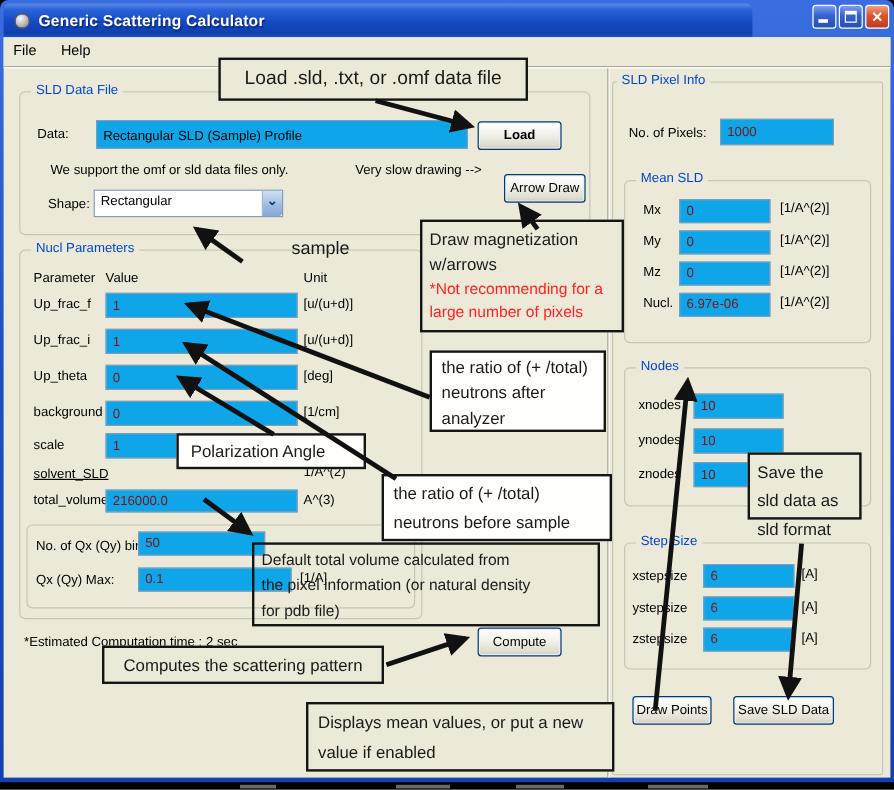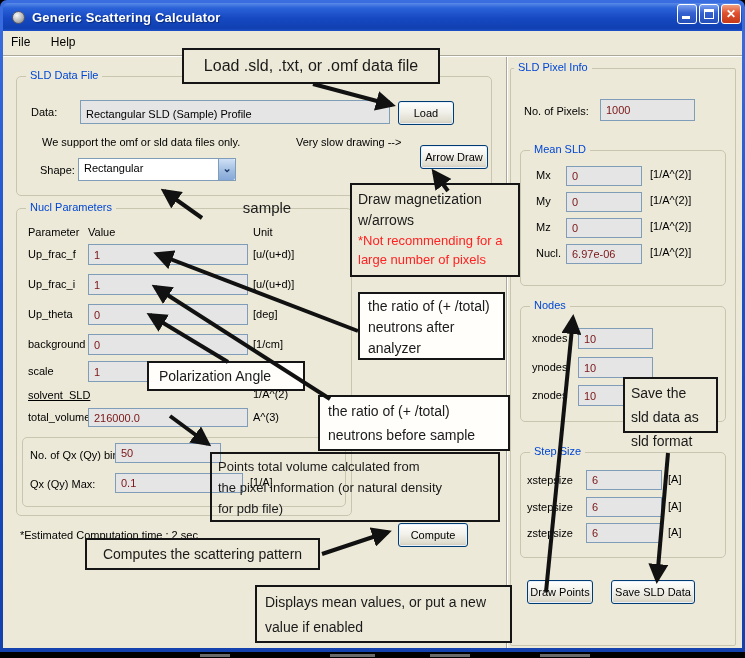--- a/index.html
+++ b/index.html
@@ -3,21 +3,21 @@
 <meta charset="utf-8">
 <style>
   * { margin:0; padding:0; box-sizing:border-box; }
   body { font-family:"Liberation Sans", sans-serif; background:#555; }
   #window { position:relative; width:745px; height:658px; background:#000; overflow:hidden; }
   .frame { position:absolute; left:0; top:0; width:745px; height:652px;
            background:linear-gradient(180deg,#3a6ee0,#1c50c8 45%,#1341ad); border-radius:7px 7px 0 0; }
   .client { position:absolute; left:3px; top:31px; width:739px; height:617px; background:#ece9d8; }
 
   
-  .titlebar { position:absolute; left:3px; top:3px; width:739px; height:28px;
+  .titlebar { position:absolute; left:3px; top:3px; width:624px; height:28px;
               background:linear-gradient(180deg,#5a8ae8 0%,#2a62d8 18%,#1648c2 55%,#1040b0 90%,#1e50c8 100%);
               border-radius:5px 5px 0 0; display:flex; align-items:center; }
   .app-icon { width:13px; height:13px; border-radius:50%; margin:0 7px 0 9px;
               background:radial-gradient(circle at 35% 30%,#f8f8f8,#b9b9b9 55%,#7e7e7e); border:1px solid #5a5a6a; }
   .title-text { color:#fff; font-weight:bold; font-size:13px; text-shadow:1px 1px 1px #0a2a7a; letter-spacing:.2px; }
   .winbtns { position:absolute; right:4px; top:4px; display:flex; gap:2px; }
   .winbtn { width:20px; height:20px; border-radius:3px; border:1px solid #fff;
             background:linear-gradient(180deg,#7aa0ef,#3560d0 45%,#2550b8); position:relative; cursor:pointer; }
   .winbtn.close { background:linear-gradient(180deg,#f0a080,#e0512e 45%,#c43a18); color:#fff;
                   font-size:12px; font-weight:bold; text-align:center; line-height:18px; }
@@ -31,21 +31,21 @@
              border-top:1px solid #aca899; border-bottom:1px solid #fff; }
   .panelsep { position:absolute; left:506px; top:57px; width:2px; height:591px;
               border-left:1px solid #aca899; border-right:1px solid #fff; }
 
   
   .groupbox { position:absolute; border:1px solid #c9c6b0; border-radius:5px; }
   .grouplabel { position:absolute; background:#ece9d8; color:#0046d5; font-size:11px; padding:0 4px; white-space:nowrap; }
 
   .lbl { position:absolute; font-size:11px; color:#000; white-space:nowrap; }
   .unit { position:absolute; font-size:11px; color:#000; white-space:nowrap; }
-  .field { position:absolute; border:1px solid #7f9db9; background:#e5e5e5; color:#7b1515;
+  .field { position:absolute; border:1px solid #7f9db9; background:#0ea5e9; color:#7b1515;
            font-family:"Liberation Sans", sans-serif; font-size:11px; padding:1px 5px; }
   .xpbtn { position:absolute; border:1px solid #003c74; border-radius:3px; color:#000;
            background:linear-gradient(180deg,#ffffff,#f2f1ea 45%,#e0ddd0 85%,#cfc9b8);
            font-family:"Liberation Sans", sans-serif; font-size:11px; cursor:pointer;
            box-shadow:inset 0 0 0 1px #e8f0fb; }
   .combo { position:absolute; border:1px solid #7f9db9; background:#fff; display:flex; cursor:pointer; }
   .combo-text { flex:1; font-size:11px; color:#000; padding:3px 5px; }
   .combo-btn { width:17px; border-left:1px solid #7f9db9; border-radius:0 2px 2px 0;
                background:linear-gradient(180deg,#cfe0f5,#9dbbe0 60%,#86a8d8); color:#1a3a6a;
                font-size:11px; font-weight:bold; text-align:center; line-height:19px; }
@@ -89,21 +89,21 @@
     <span class="menuitem">Help</span>
   </div>
   <div class="menusep"></div>
   <div class="panelsep"></div>
 
   <div class="groupbox" style="left:16px;top:76px;width:476px;height:120px;"></div>
   <span class="grouplabel" style="left:26px;top:69px;">SLD Data File</span>
 
   <span class="lbl" style="left:31px;top:106px;">Data:</span>
   <input class="field" style="left: 80px; top: 100px; width: 310px; height: 24px; color: rgb(0, 0, 0); padding-top: 4px;" readonly="" value="Rectangular SLD (Sample) Profile">
-  <button class="xpbtn" style="left:398px;top:101px;width:56px;height:24px;">Load</button>
+  <button class="xpbtn" style="left:398px;top:101px;width:70px;height:24px;font-weight:bold;">Load</button>
 
   <span class="lbl" style="left:42px;top:136px;">We support the omf or sld data files only.</span>
   <span class="lbl" style="left:296px;top:136px;">Very slow drawing --&gt;</span>
   <button class="xpbtn" style="left:420px;top:145px;width:68px;height:24px;">Arrow Draw</button>
 
   <span class="lbl" style="left:40px;top:164px;">Shape:</span>
   <div class="combo" style="left:78px;top:158px;width:158px;height:23px;">
     <span class="combo-text">Rectangular</span>
     <span class="combo-btn">⌄</span>
   </div>
@@ -228,21 +228,21 @@
   <div class="callout bg-white" style="left:147px;top:361px;width:158px;height:30px;font-size:14px;line-height:26px;padding:0 10px;">
     <span>Polarization Angle</span>
   </div>
 
   <div class="callout bg-white" style="left:318px;top:395px;width:192px;height:56px;font-size:14px;line-height:24px;padding:2px 8px;">
     <div>the ratio of (+ /total)</div>
     <div>neutrons before sample</div>
   </div>
 
   <div class="callout bg-clear" style="left:210px;top:452px;width:290px;height:70px;font-size:13px;line-height:21px;padding:2px 6px;">
-    <div>Points total volume  calculated from</div>
+    <div>Default total volume  calculated from</div>
     <div>the pixel information (or natural density</div>
     <div>for pdb file)</div>
   </div>
 
   <div class="callout bg-beige" style="left:85px;top:538px;width:235px;height:32px;font-size:14px;text-align:center;line-height:28px;">
     <span>Computes the scattering pattern</span>
   </div>
 
   <div class="callout bg-beige" style="left:255px;top:585px;width:257px;height:58px;font-size:14px;line-height:25px;padding:3px 8px;">
     <div>Displays mean values, or put a new</div>

